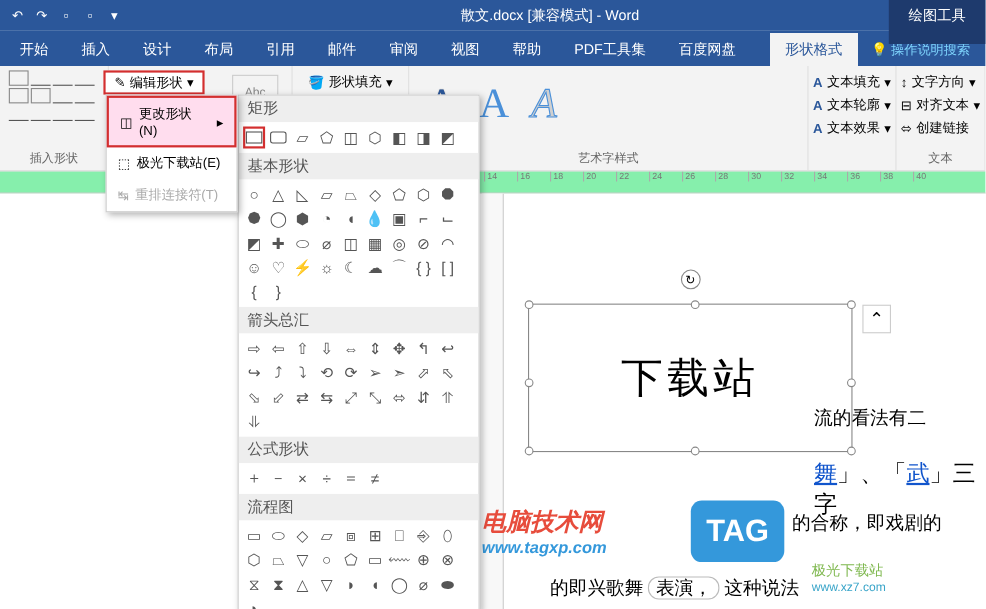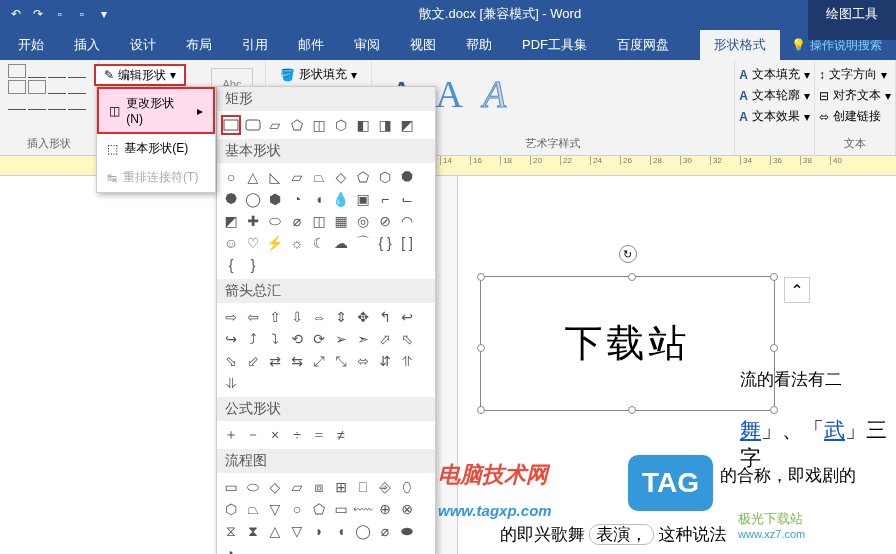--- a/index.html
+++ b/index.html
@@ -46,34 +46,34 @@
 .shape-dropdown .dd-item.highlighted { border: 2px solid #d32f2f; background: #fde; }
 .shape-dropdown .dd-item.disabled { color: #aaa; }
 
 .shape-flyout { position: absolute; left: 216px; top: 86px; background: #fff; border: 1px solid #ccc; box-shadow: 2px 2px 6px rgba(0,0,0,0.3); width: 220px; z-index: 99; max-height: 470px; overflow: hidden; }
 .flyout-header { background: #eee; font-size: 14px; padding: 3px 8px; color: #555; }
 .flyout-grid { display: flex; flex-wrap: wrap; gap: 2px; padding: 4px; }
 .flyout-shape { width: 20px; height: 20px; display: flex; align-items: center; justify-content: center; font-size: 14px; color: #555; cursor: pointer; border: 1px solid transparent; }
 .flyout-shape.highlighted { border: 2px solid #d32f2f; }
 .flyout-shape svg { width: 16px; height: 16px; }
 
-.ruler { height: 20px; background: #fef9c3; border-bottom: 1px solid #ccc; position: relative; overflow: hidden; font-size: 8px; color: #777; }
+.ruler { height: 20px; background: #86efac; border-bottom: 1px solid #ccc; position: relative; overflow: hidden; font-size: 8px; color: #777; }
 .ruler-marks { position: absolute; left: 260px; display: flex; }
 .ruler-mark { width: 30px; border-left: 1px solid #aaa; padding-left: 2px; }
 
 .doc-area { position: relative; background: #fff; height: 380px; }
 .vruler { position: absolute; left: 438px; top: 0; width: 20px; background: #f8f8f8; border-right: 1px solid #ccc; height: 100%; }
 .selected-shape { position: absolute; border: 1px solid #888; width: 295px; height: 135px; top: 100px; left: 480px; display: flex; align-items: center; justify-content: center; z-index: 5; }
 .sel-handle { position: absolute; width: 8px; height: 8px; background: #fff; border: 1px solid #888; border-radius: 50%; }
 .rot-handle { position: absolute; top: -32px; left: 50%; transform: translateX(-50%); width: 18px; height: 18px; border: 1px solid #888; border-radius: 50%; display: flex; align-items: center; justify-content: center; font-size: 11px; }
 .layout-icon { position: absolute; right: -36px; top: 0; width: 26px; height: 26px; border: 1px solid #ccc; display: flex; align-items: center; justify-content: center; background: #fff; }
 .shape-text { font-size: 38px; font-family: SimSun, serif; letter-spacing: 4px; }
 
 .watermark1 { position: absolute; left: 438px; top: 460px; font-size: 22px; font-weight: bold; color: #e74c3c; z-index: 50; font-style: italic; }
-.watermark1 .sub { color: #3498db; font-size: 15px; display: block; margin-top: 12px; }
+.watermark1 .sub { color: #3498db; font-size: 15px; display: block; }
 .watermark-tag { position: absolute; left: 628px; top: 455px; background: #3498db; color: #fff; font-size: 28px; font-weight: bold; padding: 12px 14px; border-radius: 10px; z-index: 50; }
 .watermark2 { position: absolute; left: 738px; top: 510px; font-size: 13px; color: #7fb84f; z-index: 50; }
 .watermark2 .sub { color: #3aa5c9; font-size: 11px; display: block; }
 
 .doc-text { position: absolute; font-family: SimSun, serif; }
 .link { color: #1155cc; text-decoration: underline; }
 </style>
 </head>
 <body>
 
@@ -170,21 +170,21 @@
 </div>
 
 <div class="shape-dropdown">
   <div class="dd-item highlighted">
     <span>◫</span>
     <span>更改形状(N)</span>
     <span style="margin-left:auto;">▸</span>
   </div>
   <div class="dd-item">
     <span>⬚</span>
-    <span>基本形状(E)</span>
+    <span>极光下载站(E)</span>
   </div>
   <div class="dd-item disabled">
     <span>↹</span>
     <span>重排连接符(T)</span>
   </div>
 </div>
 
 <div class="shape-flyout">
   <div class="flyout-header">矩形</div>
   <div class="flyout-grid">

